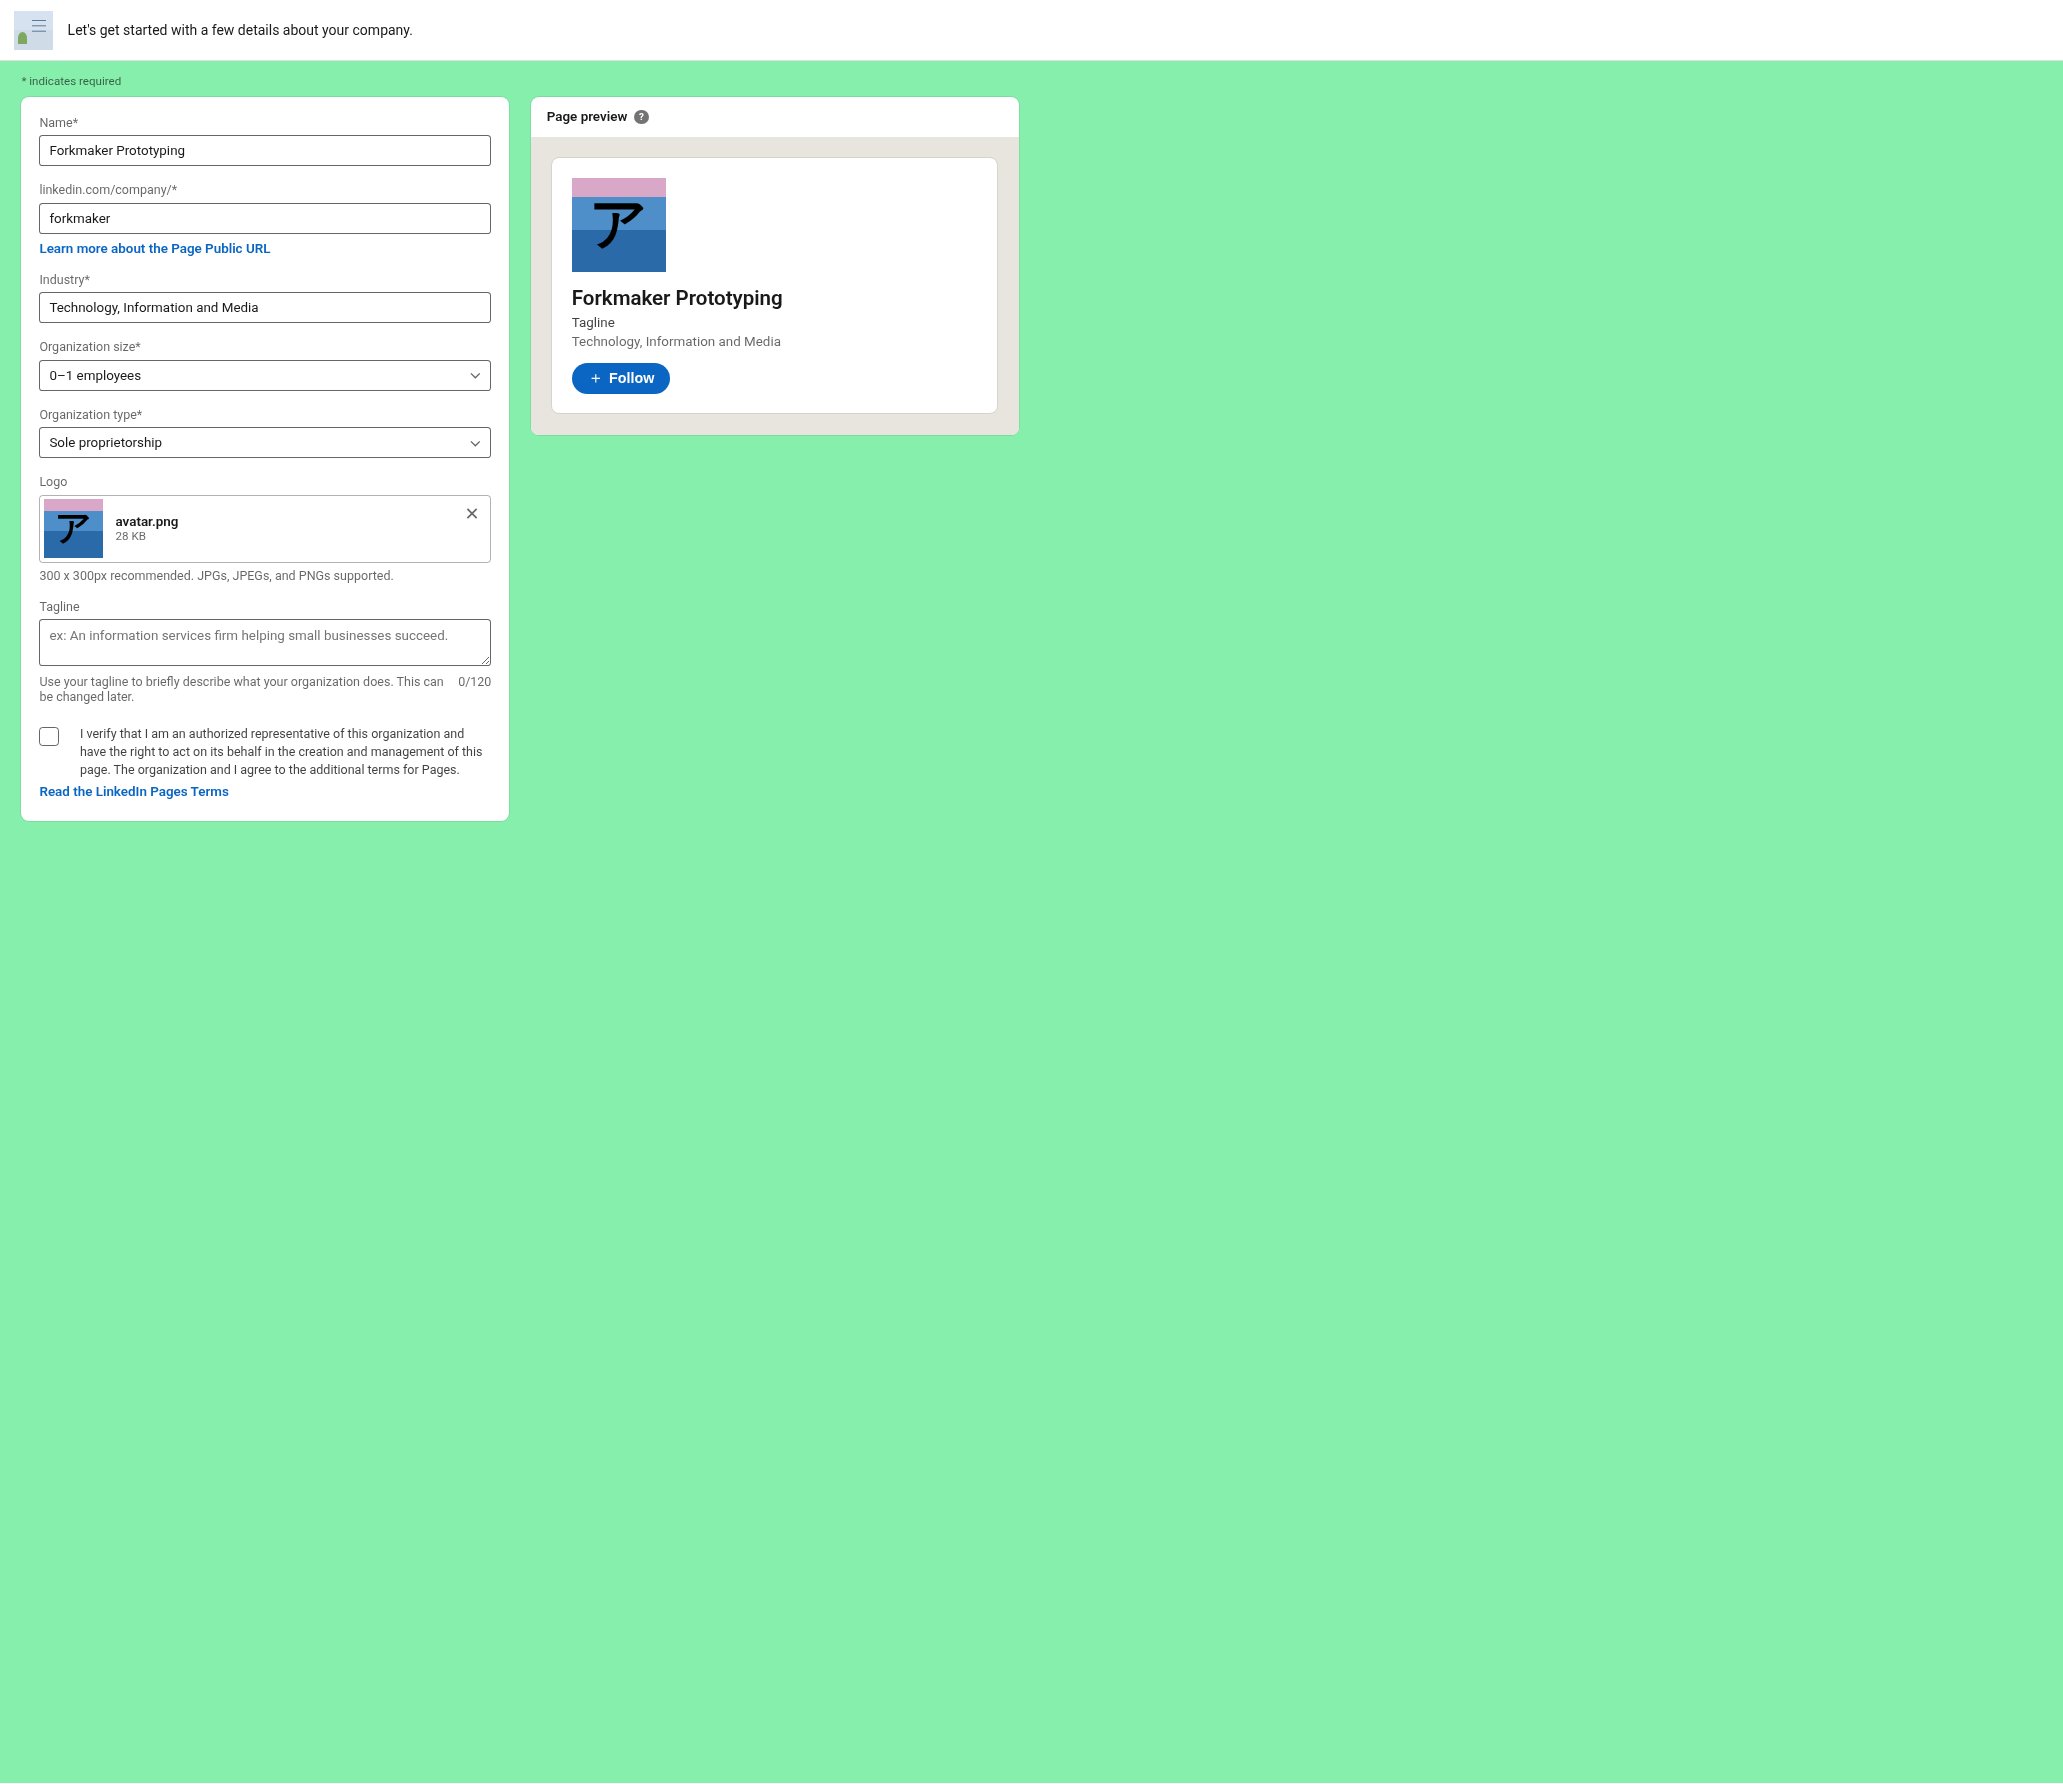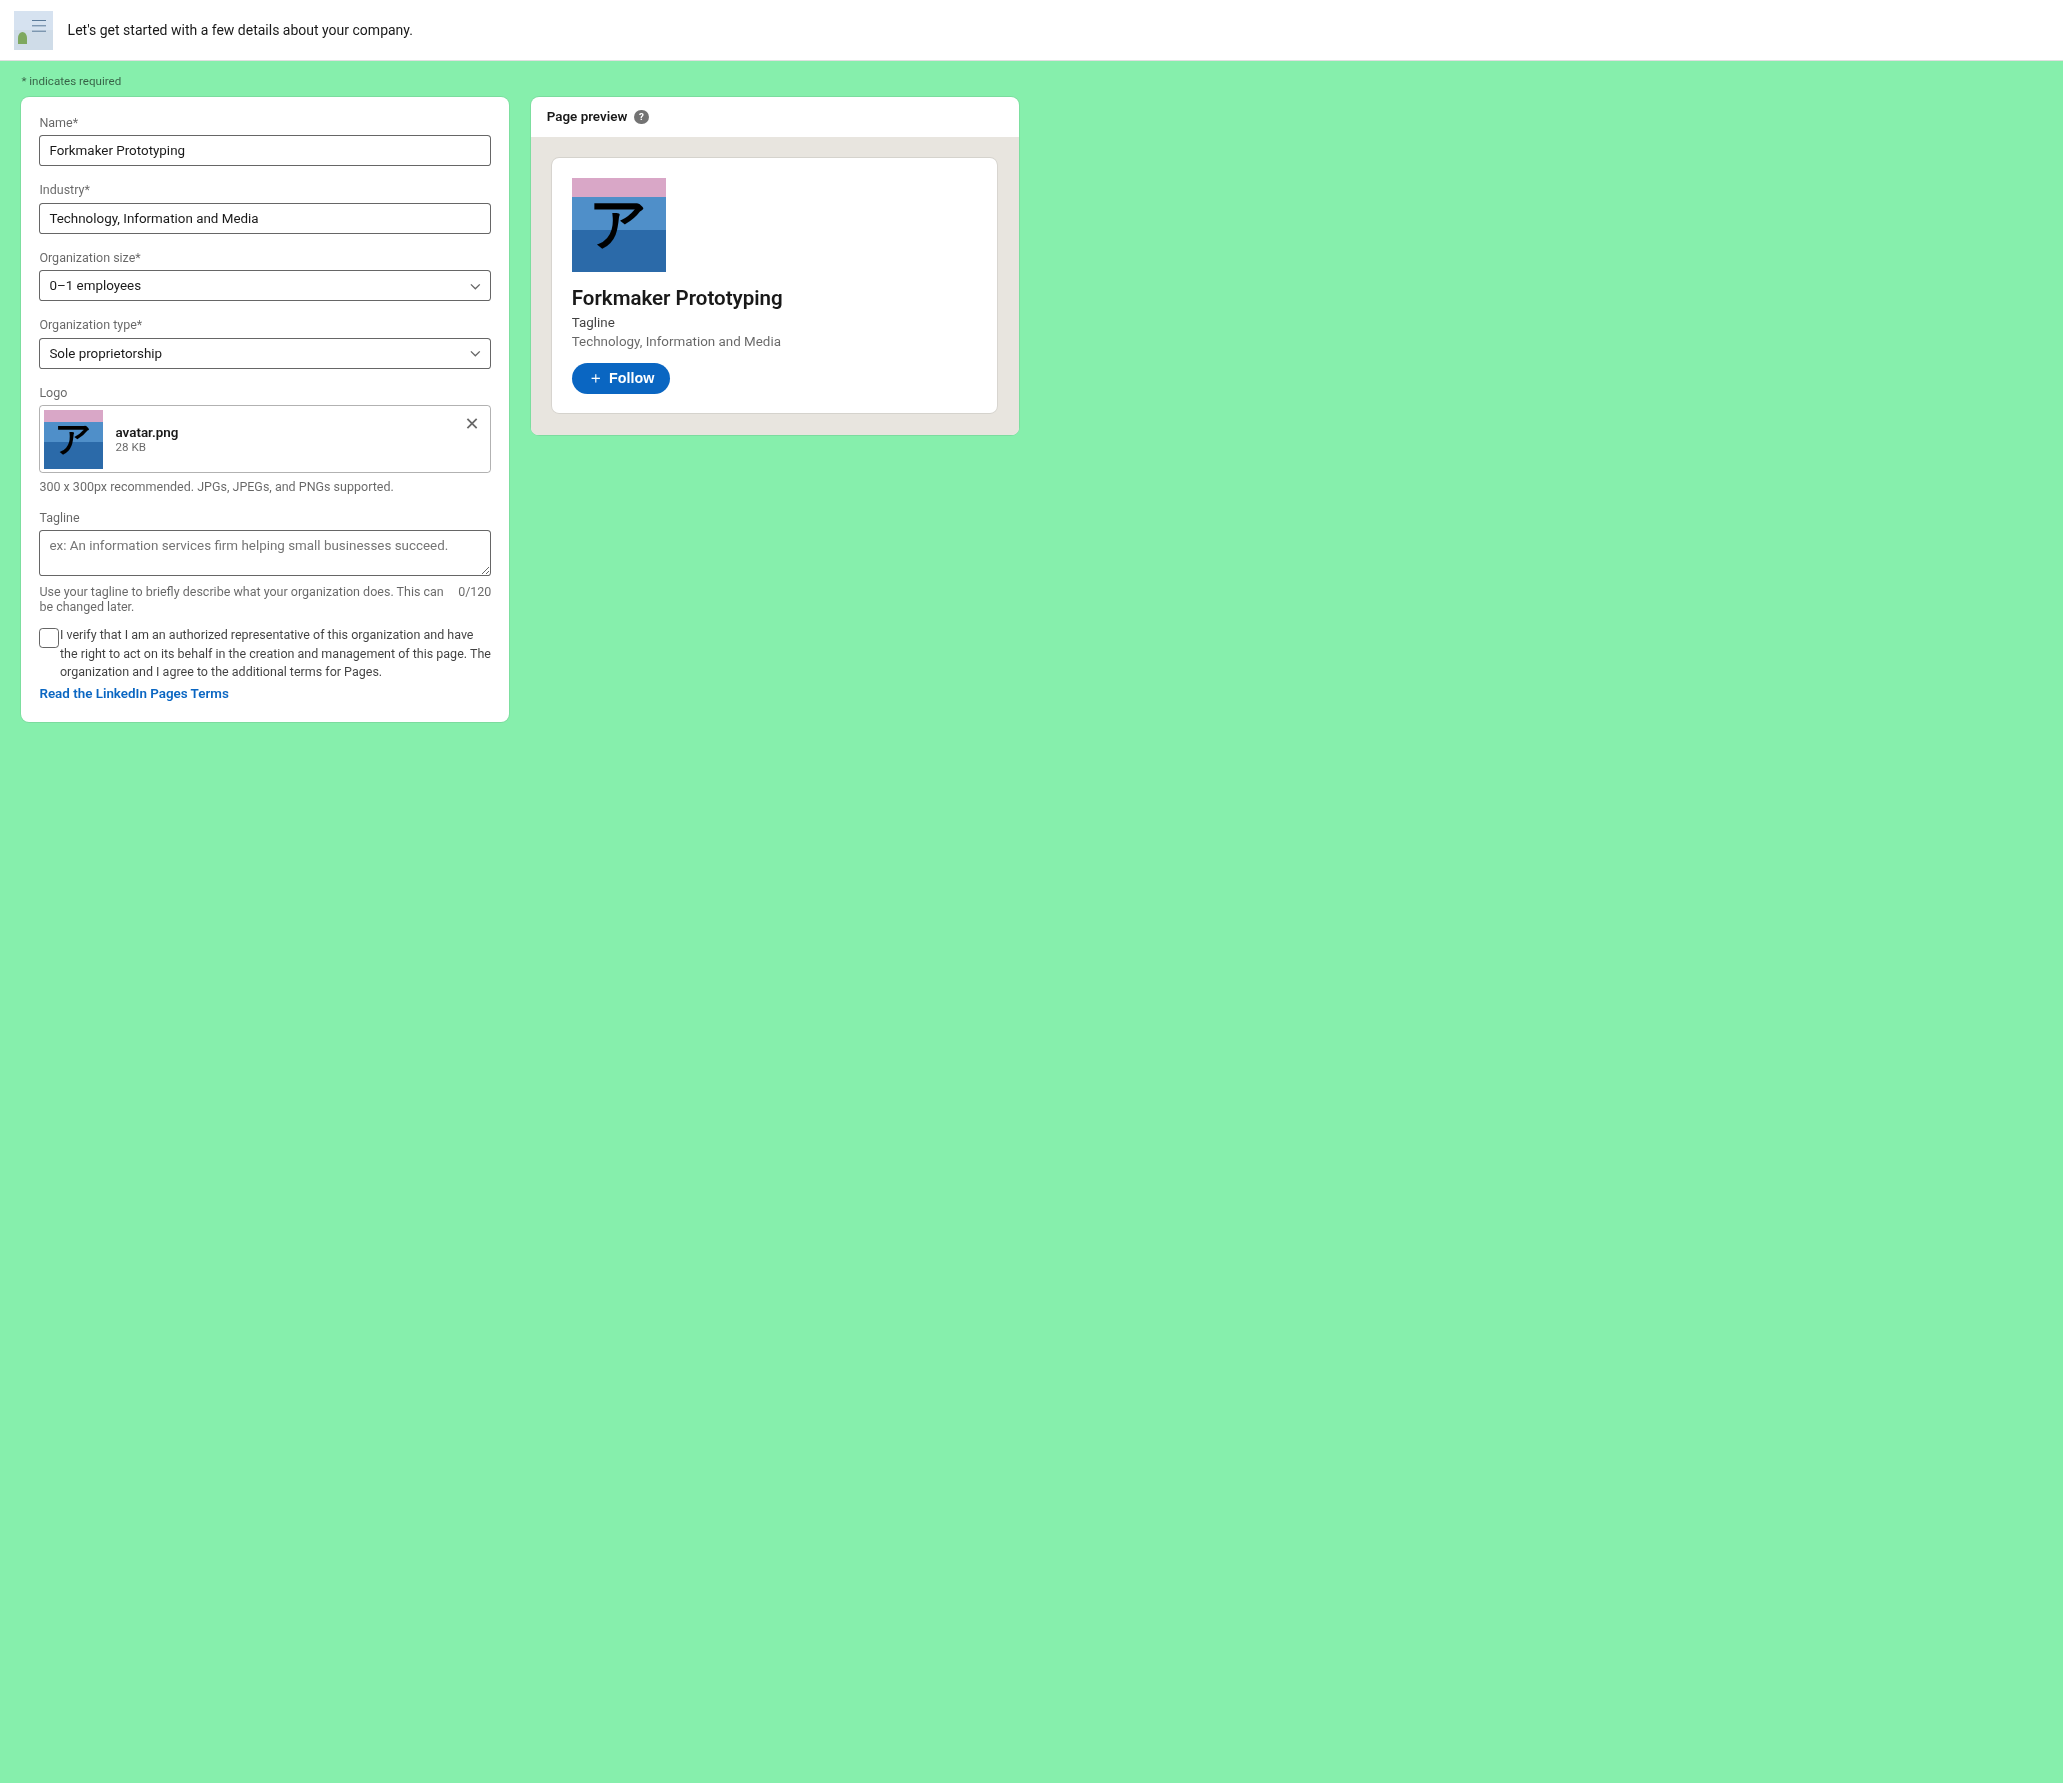--- a/index.html
+++ b/index.html
@@ -182,23 +182,23 @@
       font-size: 12.5px;
       color: rgba(0,0,0,0.6);
     }
     .tagline-count {
       font-size: 12.5px;
       color: rgba(0,0,0,0.6);
       white-space: nowrap;
     }
     .verify-row {
       display: flex;
-      gap: 1px;
+      gap: 21px;
       align-items: flex-start;
-      margin-top: 12px;
+      margin-top: 21px;
     }
     .checkbox {
       width: 19.6px;
       height: 19.6px;
       border: 0.9px solid rgba(0,0,0,0.6);
       border-radius: 3.6px;
       flex-shrink: 0;
       margin-top: 1.8px;
       cursor: pointer;
     }
@@ -302,20 +302,25 @@
 
   <div class="layout">
 
     <div class="card form-card">
 
       <div class="field">
         <label class="field-label">Name*</label>
         <input class="input" type="text" value="Forkmaker Prototyping" style="">
       </div>
 
+      <div class="field">
+        <label class="field-label">linkedin.com/company/*</label>
+        <input class="input" type="text" value="forkmaker" style="">
+        <a href="#" class="link">Learn more about the Page Public URL</a>
+      </div>
 
 
       <div class="field">
         <label class="field-label">Industry*</label>
         <input class="input" type="text" value="Technology, Information and Media" style="">
       </div>
 
       <div class="field">
         <label class="field-label">Organization size*</label>
         <div class="select-wrap">

